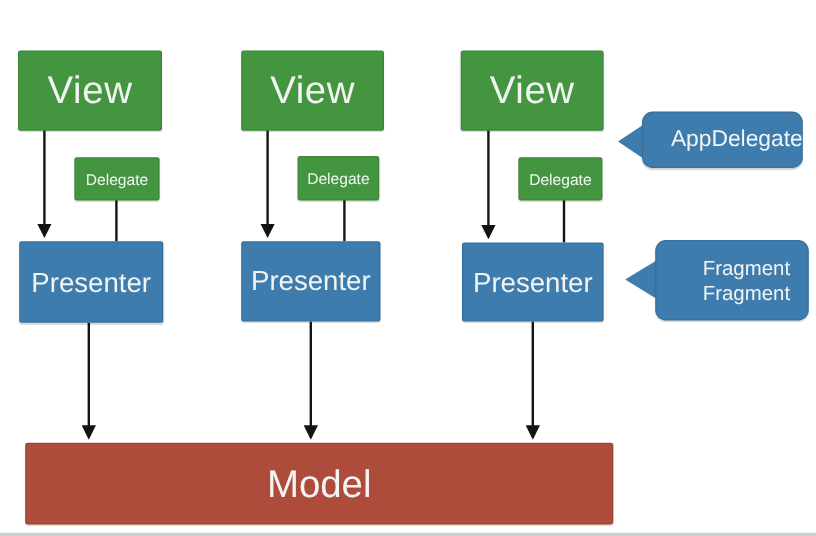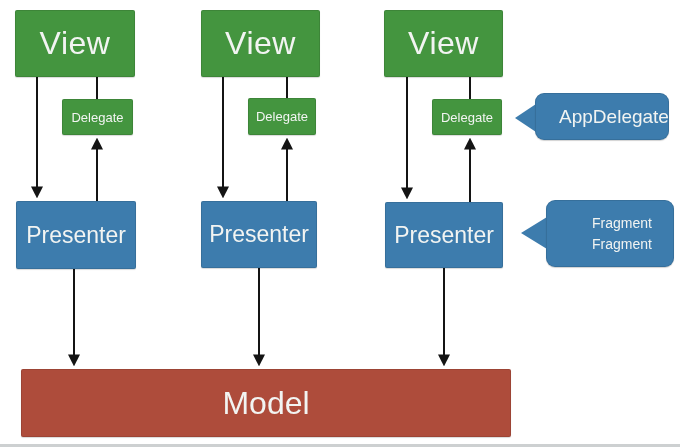--- a/index.html
+++ b/index.html
@@ -7,34 +7,34 @@
   #stage{
     position:relative;width:680px;height:447px;background:#ffffff;
     overflow:hidden;
     --green:#44953f;--blue:#3d7cad;--red:#ae4c3b;--text:#f2f4f2;
   }
   .box{
     position:absolute;display:flex;align-items:center;justify-content:center;
     color:var(--text);border-radius:2px;
     box-shadow:inset 0 0 0 1px rgba(0,0,0,0.10), 0 1px 1px rgba(0,0,0,0.15);
   }
-  .green{background:var(--green);}
+  .green{background:var(--green);margin-top:32px;}
   .blue{background:var(--blue);}
   .red{background:var(--red);}
   .view-box{font-size:32px;letter-spacing:0.5px;}
   .delegate-box{font-size:13px;}
   .presenter-box{font-size:23px;}
   .model-box{font-size:32px;}
   .callout{
     position:absolute;background:var(--blue);color:var(--text);
     border-radius:9px;display:flex;align-items:center;justify-content:center;
     text-align:center;box-shadow:inset 0 0 0 1px rgba(0,0,0,0.10), 0 1px 1px rgba(0,0,0,0.18);padding-left:24px;
   }
   .callout-appdelegate{left:535px;top:93px;width:110px;height:47px;font-size:19px;}
-  .callout-fragment{left:546px;top:200px;width:104px;height:67px;font-size:14px;line-height:21px;}
+  .callout-fragment{left:546px;top:200px;width:104px;height:67px;font-size:17px;line-height:21px;}
   #arrow-layer{position:absolute;left:0;top:0;width:680px;height:447px;pointer-events:none;}
   #arrow-layer path.edge{stroke:#141414;stroke-width:2;fill:none;}
   #arrow-layer polygon.tail{fill:var(--blue);}
   .bottom-strip{position:absolute;left:0;top:444px;width:680px;height:3px;background:#cdd0d1;}
 
   
   .view-1{left:15px;top:10px;width:120px;height:67px;}
   .view-2{left:201px;top:10px;width:119px;height:67px;}
   .view-3{left:384px;top:10px;width:119px;height:67px;}
   .delegate-1{left:62px;top:99px;width:71px;height:36px;}

